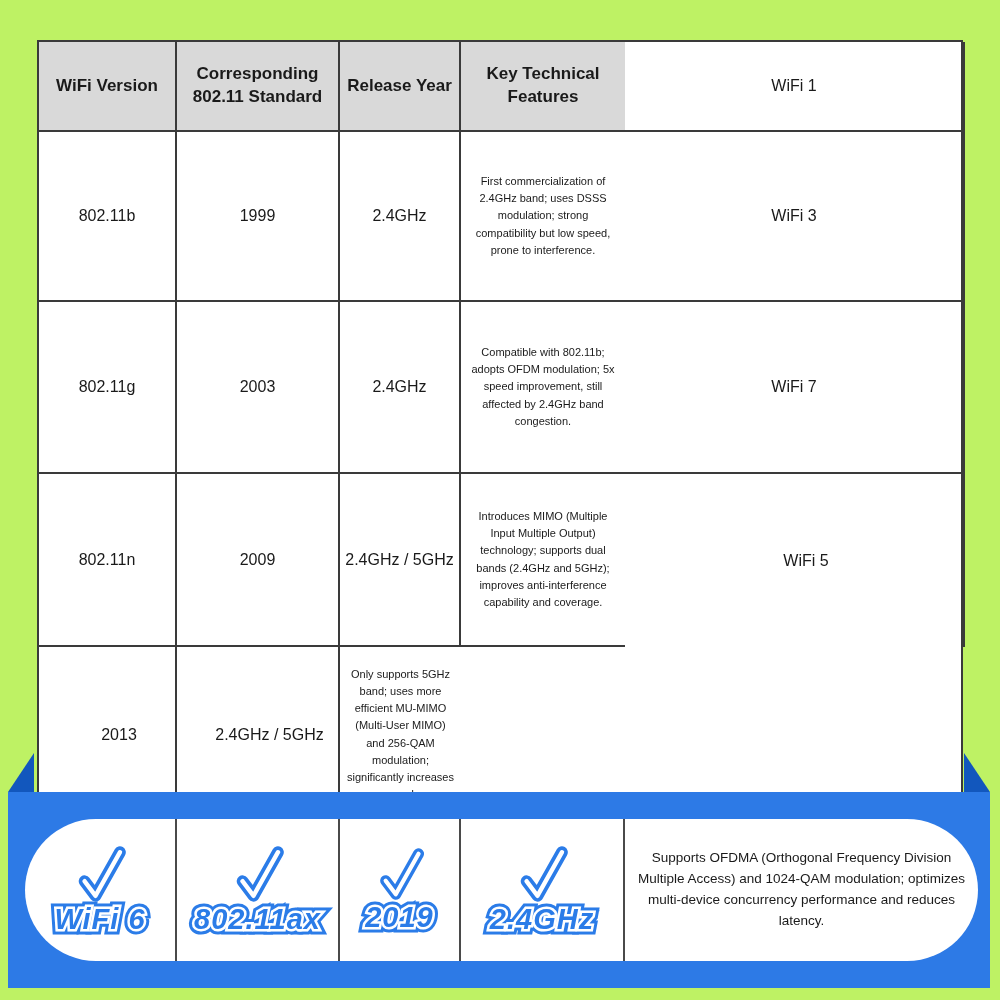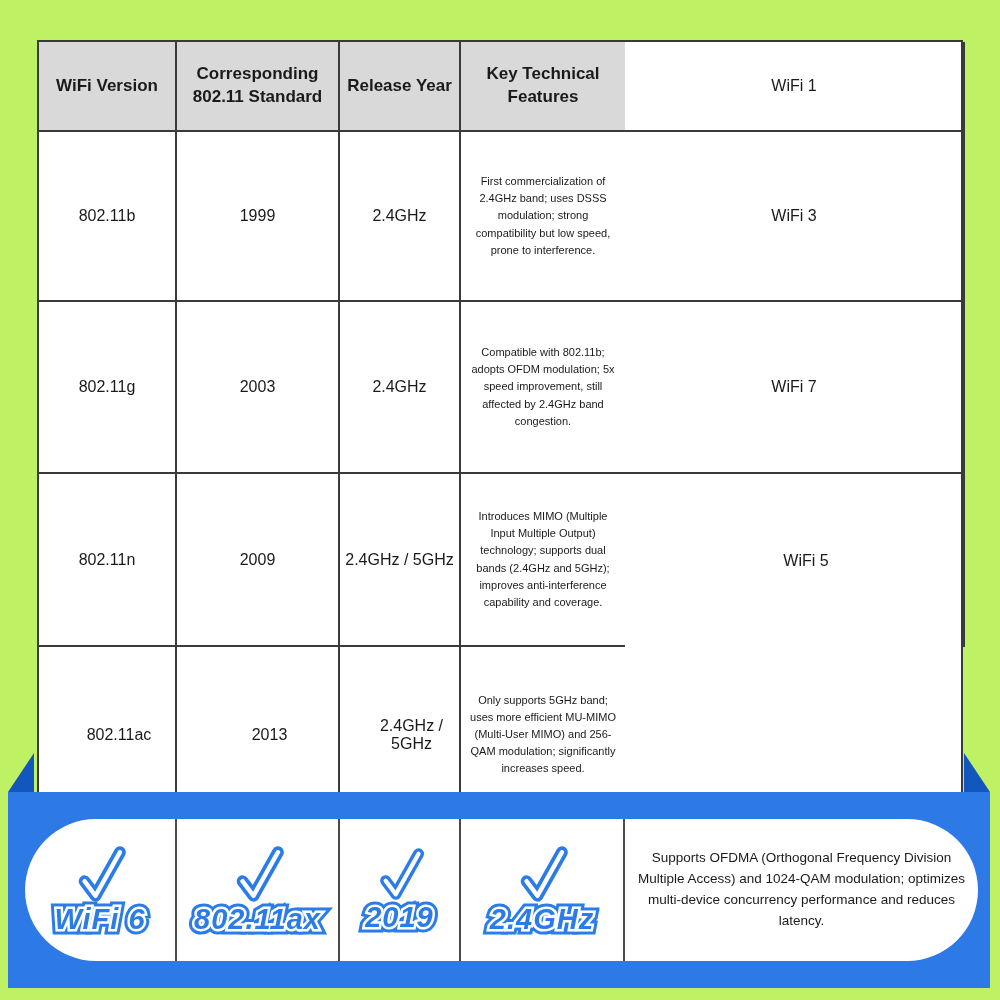--- a/index.html
+++ b/index.html
@@ -96,21 +96,20 @@
     <div class="cell">2.4GHz</div>
     <div class="cell feat c-last">Compatible with 802.11b; adopts OFDM modulation; 5x speed improvement, still affected by 2.4GHz band congestion.</div>
 
     <div class="cell">WiFi 7</div>
     <div class="cell">802.11n</div>
     <div class="cell">2009</div>
     <div class="cell">2.4GHz / 5GHz</div>
     <div class="cell feat c-last">Introduces MIMO (Multiple Input Multiple Output) technology; supports dual bands (2.4GHz and 5GHz); improves anti-interference capability and coverage.</div>
 
     <div class="cell r-last">WiFi 5</div>
-    <div class="cell r-last">802.11ac</div>
     <div class="cell r-last">2013</div>
     <div class="cell r-last">2.4GHz / 5GHz</div>
     <div class="cell feat c-last r-last">Only supports 5GHz band; uses more efficient MU-MIMO (Multi-User MIMO) and 256-QAM modulation; significantly increases speed.</div>
   </div>
 
   <div class="fold left"></div>
   <div class="fold right"></div>
   <div class="band"></div>
   <div class="stadium"></div>
   <div class="bsep s1"></div>

